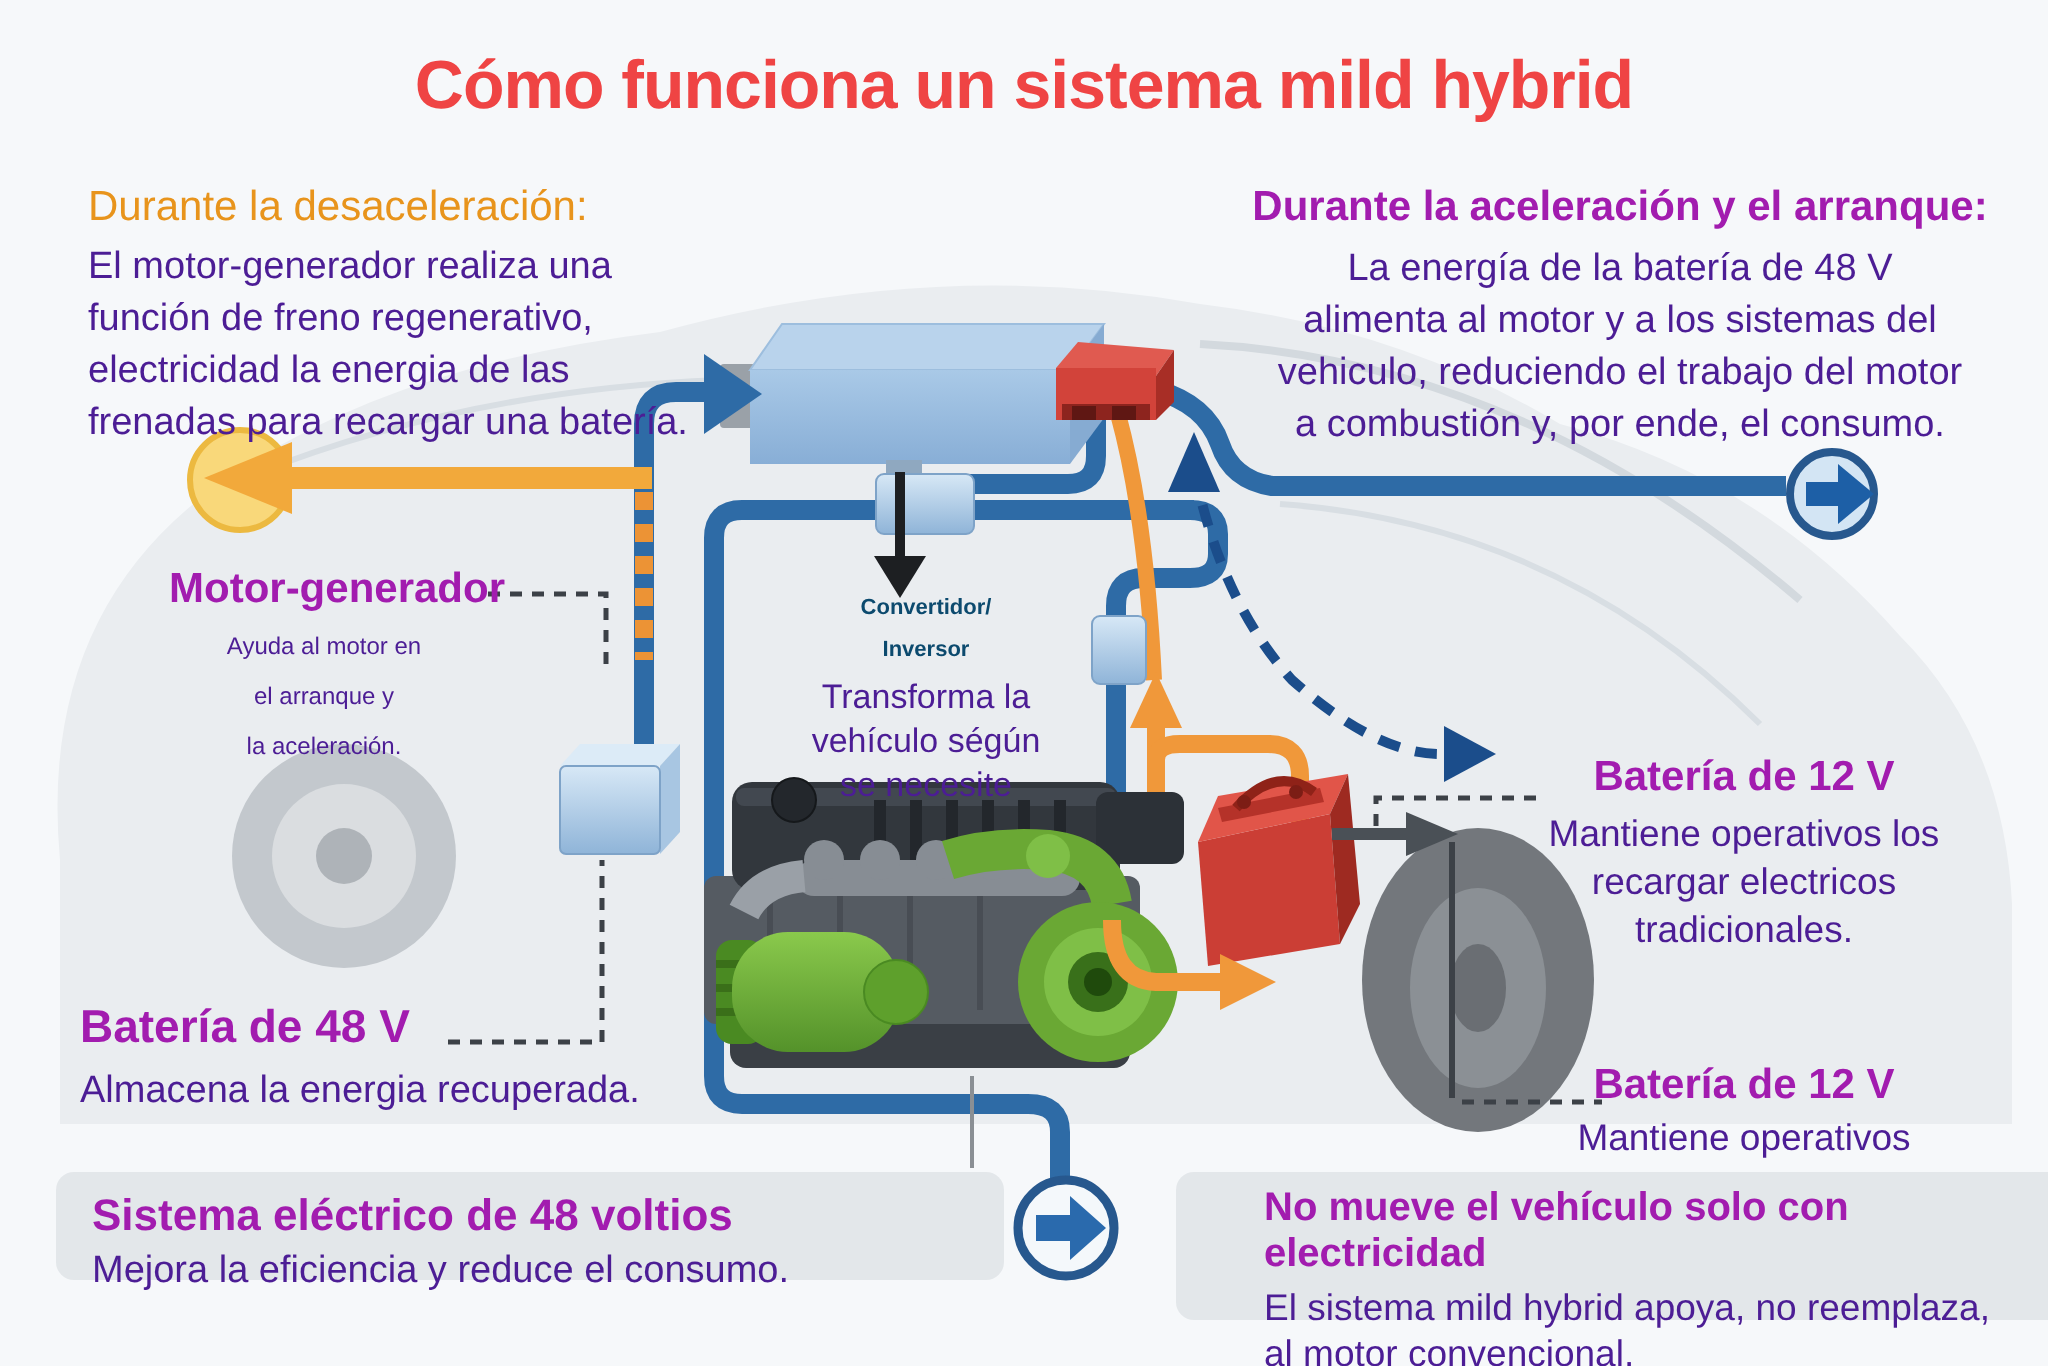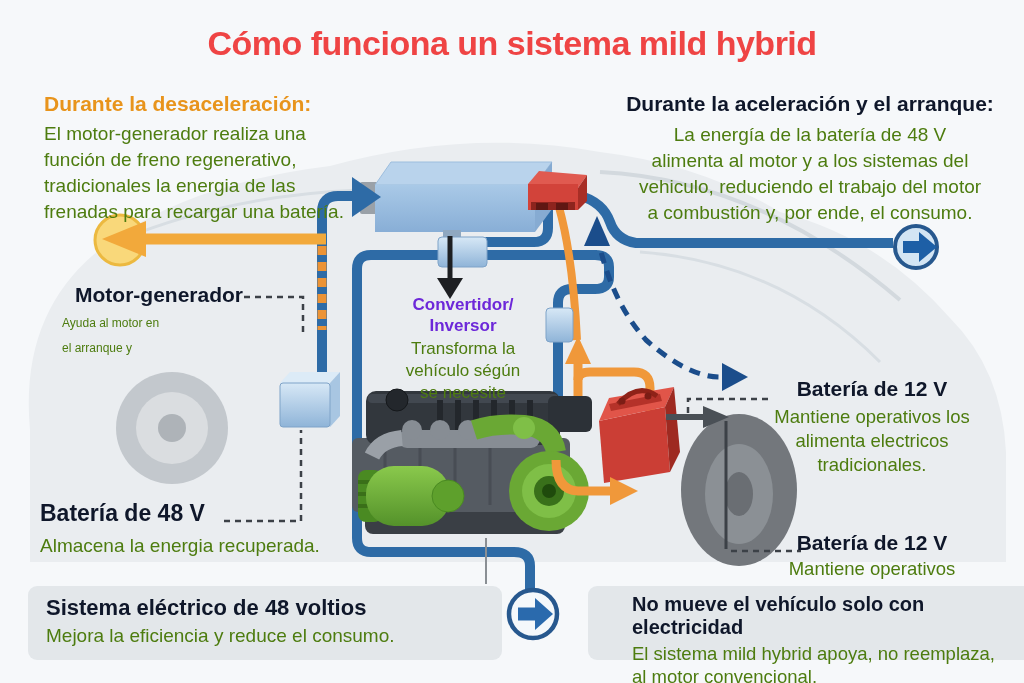--- a/index.html
+++ b/index.html
@@ -7,46 +7,46 @@
     position:relative;width:1024px;height:683px;overflow:hidden;
     background:#f6f8fa;font-family:"Liberation Sans", sans-serif;
     -webkit-font-smoothing:antialiased;
   }
   #scene{position:absolute;left:0;top:0;z-index:1;}
   .txt{position:absolute;z-index:5;}
   .title{
     left:0;top:24px;width:1024px;text-align:center;
     font-size:34px;font-weight:bold;color:#ef4444;letter-spacing:-0.5px;
   }
-  .h-blue{color:#0f172a;font-weight:bold;}
-  .h-orange{color:#e8941c;font-weight:bold;}
-  .body-txt{color:#4d7c0f;}
+  .h-blue{color:#a21caf;font-weight:bold;}
+  .h-orange{color:#e8941c;font-weight:normal;}
+  .body-txt{color:#4c1d95;}
   .decel{left:44px;top:92px;width:330px;}
   .decel .hd{font-size:21px;margin-bottom:5px;}
   .decel .bd{font-size:19px;line-height:26px;}
   .accel{left:608px;top:92px;width:404px;text-align:center;}
   .accel .hd{font-size:21px;margin-bottom:6px;}
   .accel .bd{font-size:19px;line-height:26px;}
-  .mgen{left:62px;top:283px;width:200px;}
+  .mgen{left:62px;top:283px;width:200px;text-align:center;}
   .mgen .hd{font-size:21px;padding-left:13px;margin-bottom:4px;}
   .mgen .bd{font-size:12px;line-height:25px;}
   .conv{left:394px;top:294px;width:138px;text-align:center;}
-  .conv .hd{font-size:17px;line-height:21px;color:#6d28d9;font-weight:bold;}
+  .conv .hd{font-size:11px;line-height:21px;color:#0c4a6e;font-weight:bold;}
   .conv .bd{font-size:17px;line-height:22px;margin-top:2px;}
   .b12t{left:742px;top:377px;width:260px;text-align:center;}
   .b12t .hd{font-size:21px;margin-bottom:4px;}
   .b12t .bd{font-size:18.5px;line-height:24px;}
   .b48{left:40px;top:500px;width:330px;}
   .b48 .hd{font-size:23px;margin-bottom:8px;}
   .b48 .bd{font-size:19px;}
   .b12b{left:742px;top:531px;width:260px;text-align:center;}
   .b12b .hd{font-size:21px;margin-bottom:3px;}
   .b12b .bd{font-size:18.5px;}
   .panel{position:absolute;z-index:4;background:#e3e7ea;border-radius:9px;}
-  .panel-l{left:28px;top:586px;width:474px;height:74px;padding:9px 12px 0 18px;box-sizing:border-box;}
+  .panel-l{left:28px;top:586px;width:474px;height:54px;padding:9px 12px 0 18px;box-sizing:border-box;}
   .panel-l .hd{font-size:22px;margin-bottom:4px;}
   .panel-l .bd{font-size:19px;}
   .panel-r{left:588px;top:586px;width:446px;height:74px;padding:7px 0 0 44px;box-sizing:border-box;}
   .panel-r .hd{font-size:20px;margin-bottom:3px;}
   .panel-r .bd{font-size:18.5px;line-height:23px;}
 </style>
 </head>
 <body>
 
 <div id="stage">
@@ -224,60 +224,61 @@
     </g>
   </svg>
 
   <div class="txt title">Cómo funciona un sistema mild hybrid</div>
 
   <div class="txt decel">
     <div class="hd h-orange">Durante la desaceleración:</div>
     <div class="bd body-txt">
       <div>El motor-generador realiza una</div>
       <div>función de freno regenerativo,</div>
-      <div>tradicionales la energia de las</div>
+      <div>electricidad la energia de las</div>
       <div>frenadas para recargar una batería.</div>
     </div>
   </div>
 
   <div class="txt accel">
     <div class="hd h-blue">Durante la aceleración y el arranque:</div>
     <div class="bd body-txt">
       <div>La energía de la batería de 48 V</div>
       <div>alimenta al motor y a los sistemas del</div>
       <div>vehiculo, reduciendo el trabajo del motor</div>
       <div>a combustión y, por ende, el consumo.</div>
     </div>
   </div>
 
   <div class="txt mgen">
     <div class="hd h-blue">Motor-generador</div>
     <div class="bd body-txt">
       <div>Ayuda al motor en</div>
       <div>el arranque y</div>
+      <div>la aceleración.</div>
     </div>
   </div>
 
   <div class="txt conv">
     <div class="hd">
       <div>Convertidor/</div>
       <div>Inversor</div>
     </div>
     <div class="bd body-txt">
       <div>Transforma la</div>
       <div>vehículo ségún</div>
       <div>se necesite</div>
     </div>
   </div>
 
   <div class="txt b12t">
     <div class="hd h-blue">Batería de 12 V</div>
     <div class="bd body-txt">
       <div>Mantiene operativos los</div>
-      <div>alimenta electricos</div>
+      <div>recargar electricos</div>
       <div>tradicionales.</div>
     </div>
   </div>
 
   <div class="txt b48">
     <div class="hd h-blue">Batería de 48 V</div>
     <div class="bd body-txt">Almacena la energia recuperada.</div>
   </div>
 
   <div class="txt b12b">

